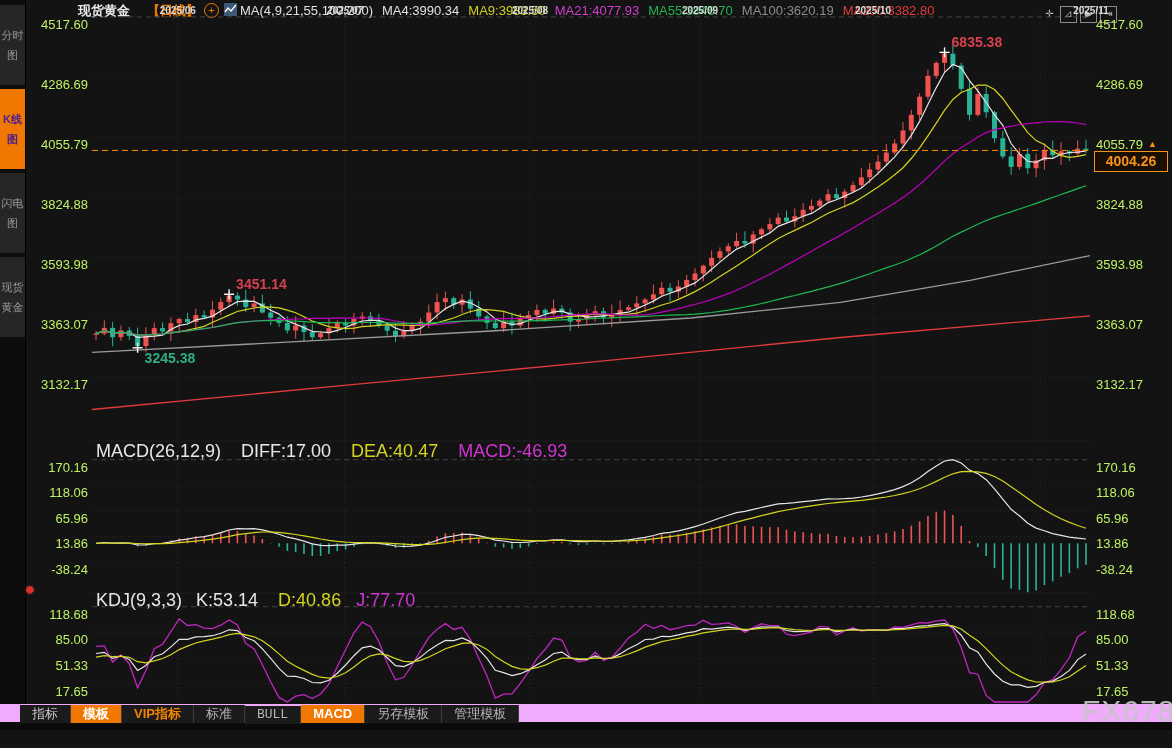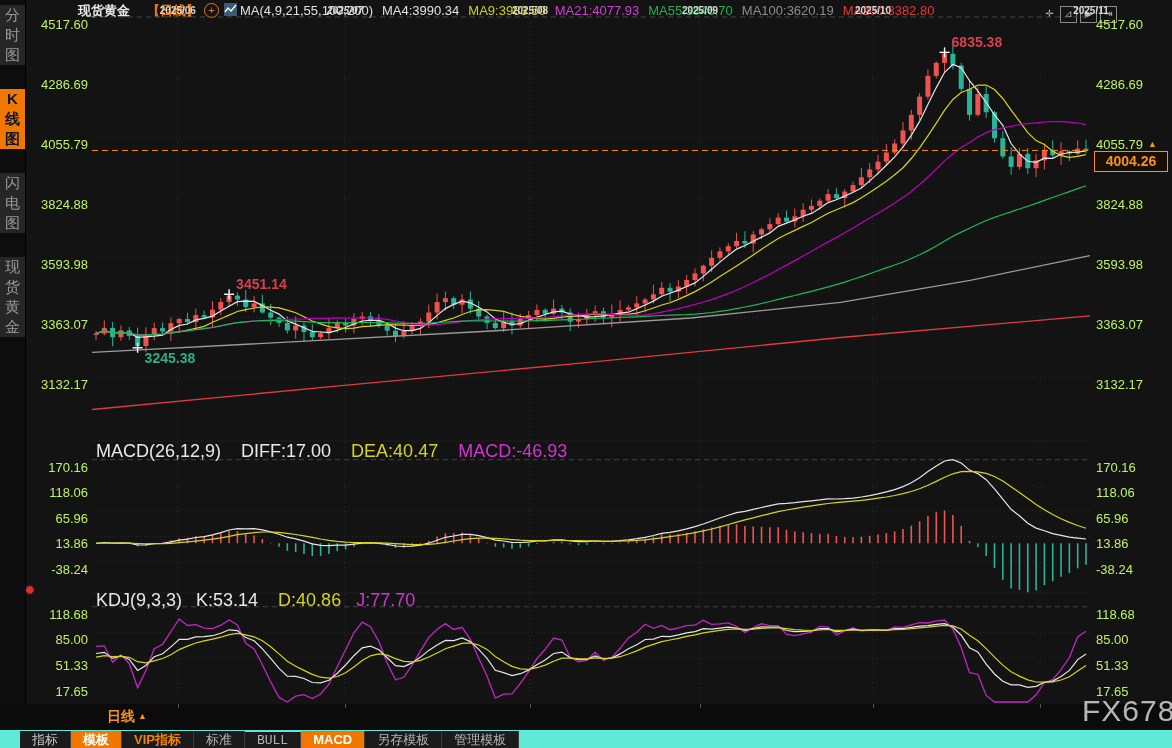--- a/index.html
+++ b/index.html
@@ -3,24 +3,24 @@
 <meta charset="utf-8">
 <style>
   html,body{margin:0;padding:0;background:#000;}
   body{width:1172px;height:748px;overflow:hidden;font-family:"Liberation Sans",sans-serif;
        -webkit-font-smoothing:antialiased;}
   #app{position:relative;width:1172px;height:748px;background:#131313;}
 
   
   #sidebar{position:absolute;left:0;top:0;width:25px;height:730px;background:#0d0d0d;
            border-right:1px solid #000;}
-  .side-item{position:absolute;left:0;width:25px;text-align:center;font-size:15px;
+  .side-item{position:absolute;left:0;width:25px;text-align:center;font-size:11px;
              line-height:20px;color:#9a9a9a;background:#262626;word-break:break-all;
-             padding:0 0;cursor:pointer;}
-  .side-item.active{background:#f07800;color:#0f172a;font-weight:bold;}
+             padding:20px 0;cursor:pointer;}
+  .side-item.active{background:#f07800;color:#4c1d95;font-weight:bold;}
 
   
   #header{position:absolute;left:78px;top:2px;height:18px;line-height:18px;font-size:13px;
           white-space:nowrap;color:#ddd;}
   #header .sym{color:#e8e8e8;font-weight:bold;}
   #header .period{color:#f07800;font-weight:bold;margin-left:17px;cursor:pointer;}
   .addico{display:inline-block;width:13px;height:13px;line-height:12px;border:1px solid #f07800;
           border-radius:50%;color:#f07800;text-align:center;font-size:11px;margin:0 5px;
           vertical-align:1px;cursor:pointer;}
   .cico{display:inline-block;width:13px;height:13px;background:#3c5a78;vertical-align:-1px;
@@ -49,21 +49,21 @@
   
   #xaxis-row{position:absolute;left:0;top:704px;width:1172px;height:26px;background:#0b0b0b;}
   #interval{position:absolute;left:107px;top:4px;color:#f7931a;font-size:14px;font-weight:bold;
             cursor:pointer;}
   #interval .tri{font-size:9px;vertical-align:2px;margin-left:3px;}
   .mon{position:absolute;top:5px;width:80px;margin-left:-40px;text-align:center;color:#d9d9d9;
        font-size:10px;font-weight:bold;}
   .mtick{position:absolute;top:0;width:1px;height:4px;background:#555;}
 
   
-  #footer-bar{position:absolute;left:0;top:730px;width:1172px;height:18px;background:#5eead4;
+  #footer-bar{position:absolute;left:0;top:704px;width:1172px;height:18px;background:#f0abfc;
               padding-left:20px;box-sizing:border-box;white-space:nowrap;}
   .ftab{display:inline-block;height:18px;line-height:18px;padding:0 12px;font-size:13px;
         color:#c8c8c8;border-right:1px solid #3c3c3c;cursor:pointer;background:#1b1b1b;}
   .ftab.active{background:#f07800;color:#fff;font-weight:bold;}
   .ftab.vip{color:#f08400;font-weight:bold;}
   .ftab.dim{color:#b5b5b5;}
   .ftab.mono{font-family:"Liberation Mono",monospace;}
 
   #watermark{position:absolute;left:1082px;top:694px;font-size:30px;color:#c4c4c4;opacity:.92;
              letter-spacing:1px;z-index:30;}

